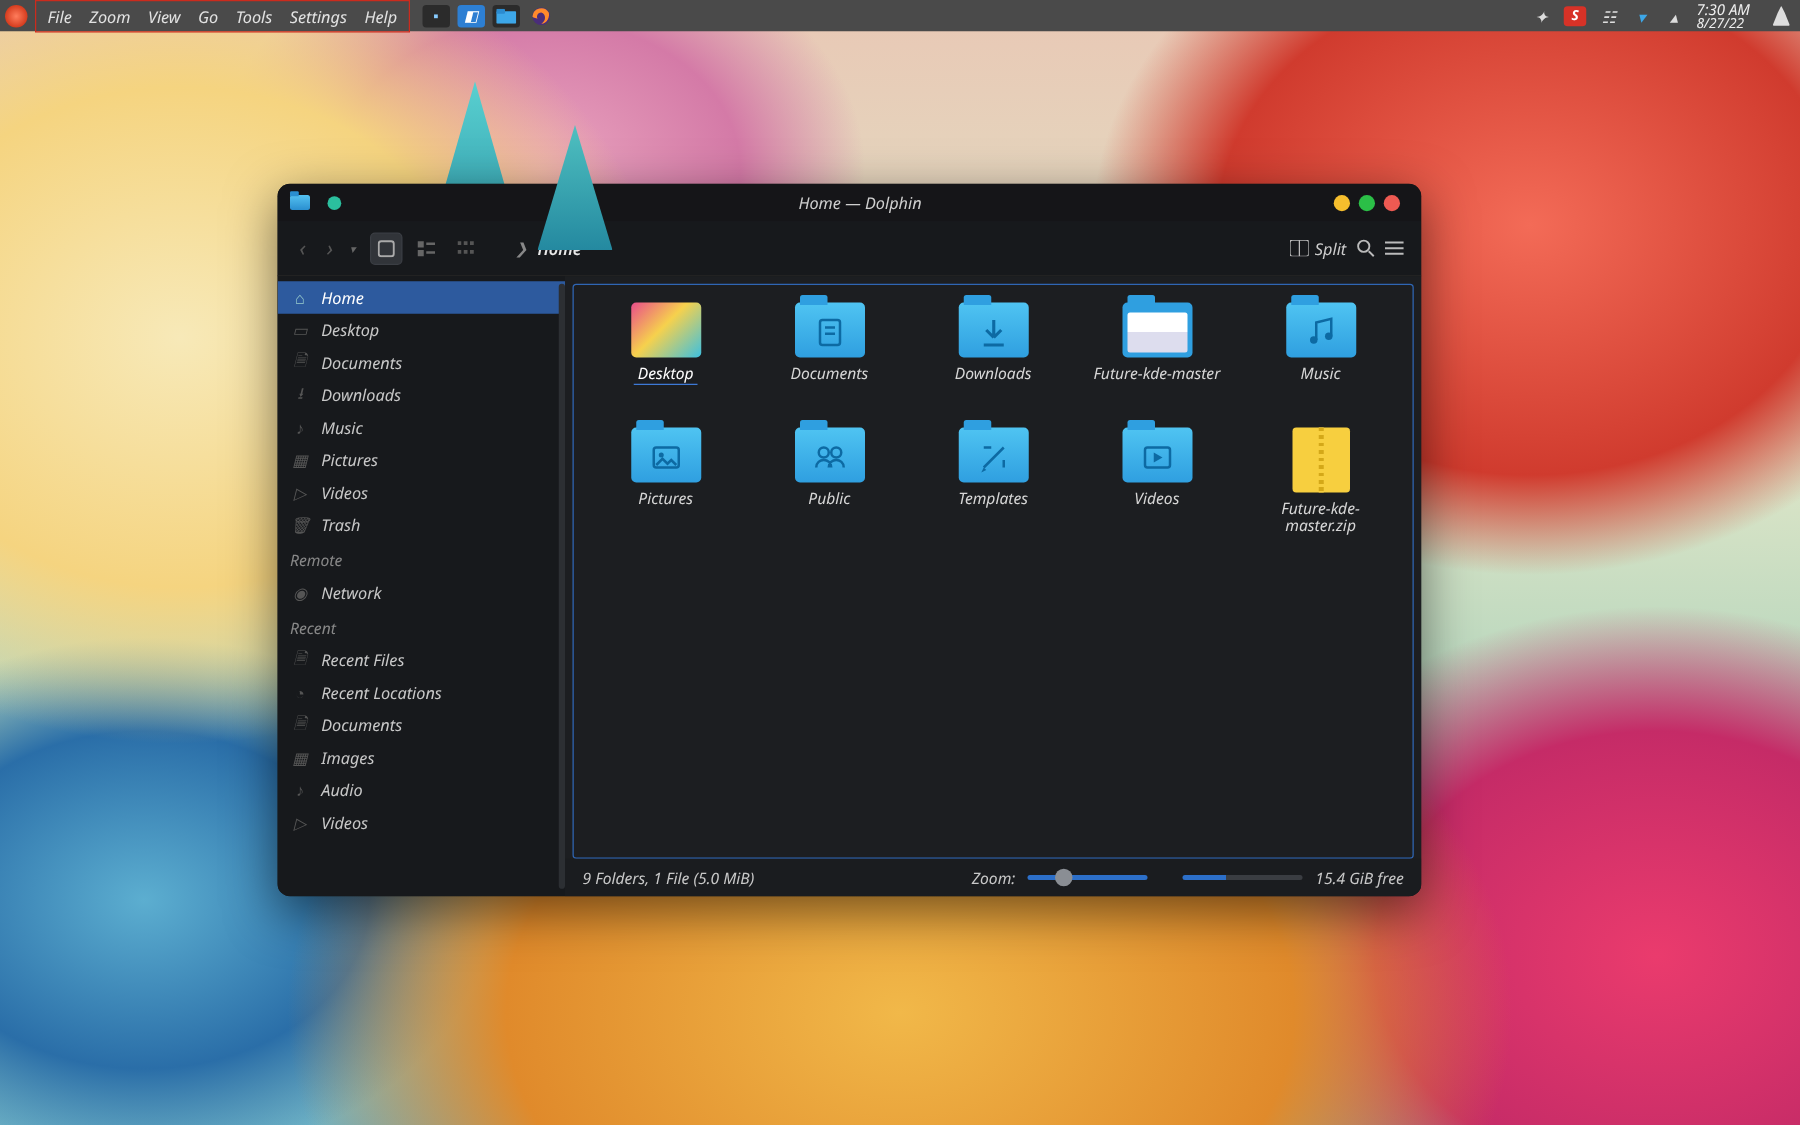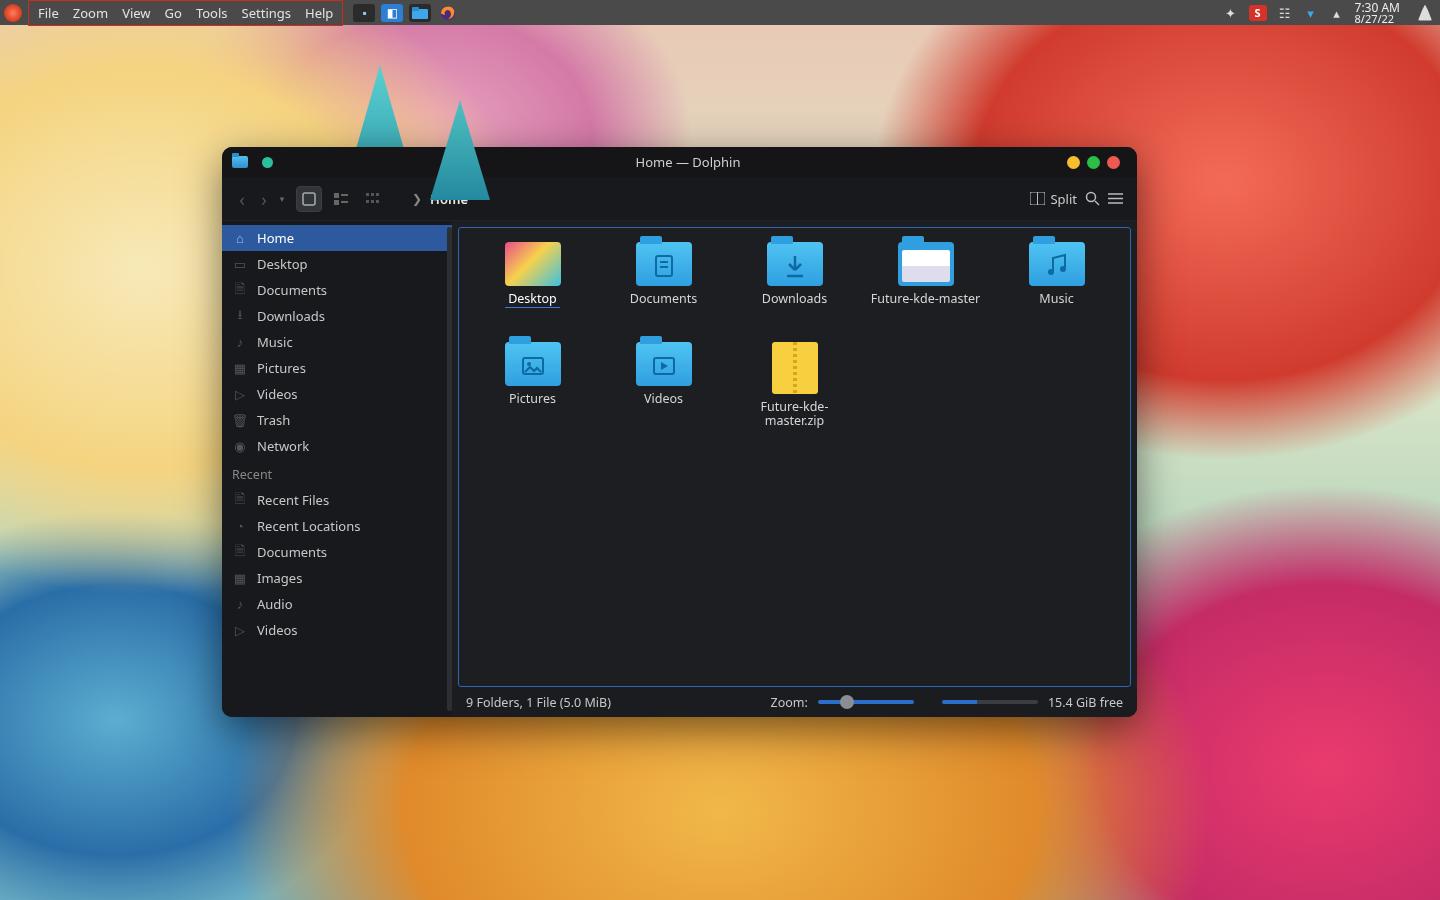--- a/index.html
+++ b/index.html
@@ -10,20 +10,21 @@
     position: relative;
     width: 1440px; height: 900px;
     background:
       radial-gradient(600px 500px at 10% 30%, #f7e9b8 0%, #f5d480 40%, transparent 65%),
       radial-gradient(500px 400px at 85% 20%, #f36b57 0%, #d03b2e 50%, transparent 70%),
       radial-gradient(700px 500px at 50% 90%, #f1b849 0%, #e08a2b 45%, transparent 70%),
       radial-gradient(400px 300px at 30% 15%, #eaa5bf 0%, #d47aa7 40%, transparent 65%),
       radial-gradient(500px 400px at 92% 85%, #ea3b6d 0%, #c52b67 45%, transparent 70%),
       radial-gradient(400px 300px at 8% 80%, #5caed0 0%, #2a6ea8 45%, transparent 70%),
       linear-gradient(180deg, #e9c8b5 0%, #dfe6c8 40%, #a7d0b9 70%, #6fb3c6 100%);
+    font-style: italic;
   }
   .desktop::before, .desktop::after {
     content:""; position:absolute; border-radius:50%;
   }
   .desktop::before { left:340px; top:65px; width:80px; height:140px;
     background:linear-gradient(180deg,#59d0d0,#2d97a9); clip-path:polygon(50% 0,100% 100%,0 100%); border-radius:0;}
   .desktop::after  { left:430px; top:100px; width:60px; height:100px;
     background:linear-gradient(180deg,#4fc0c0,#2489a0); clip-path:polygon(50% 0,100% 100%,0 100%); border-radius:0;}
 
   
@@ -253,20 +254,21 @@
             <span>Pictures</span>
           </div>
           <div class="sb-item">
             <span class="sb-ic">▷</span>
             <span>Videos</span>
           </div>
           <div class="sb-item">
             <span class="sb-ic">🗑</span>
             <span>Trash</span>
           </div>
+          <div class="sb-head">Remote</div>
           <div class="sb-item">
             <span class="sb-ic">◉</span>
             <span>Network</span>
           </div>
           <div class="sb-head">Recent</div>
           <div class="sb-item">
             <span class="sb-ic">🗎</span>
             <span>Recent Files</span>
           </div>
           <div class="sb-item">
@@ -331,20 +333,39 @@
             </div>
             <div class="item">
               <div class="fold folder">
                 <svg width="56" height="44">
                   <rect x="18" y="16" width="20" height="16" rx="2" fill="none" stroke="#0d6aa3" stroke-width="2"></rect>
                   <circle cx="24" cy="22" r="2" fill="#0d6aa3"></circle>
                   <path d="M20 30l5-5 4 4 3-3 4 4" stroke="#0d6aa3" stroke-width="2" fill="none"></path>
                 </svg>
               </div>
               <div class="lbl">Pictures</div>
+            </div>
+            <div class="item">
+              <div class="fold folder">
+                <svg width="56" height="44">
+                  <circle cx="23" cy="20" r="4" fill="none" stroke="#0d6aa3" stroke-width="2"></circle>
+                  <circle cx="33" cy="20" r="4" fill="none" stroke="#0d6aa3" stroke-width="2"></circle>
+                  <path d="M17 32c0-4 3-6 6-6s6 2 6 6m-2 0c0-4 3-6 6-6s6 2 6 6" stroke="#0d6aa3" stroke-width="2" fill="none"></path>
+                </svg>
+              </div>
+              <div class="lbl">Public</div>
+            </div>
+            <div class="item">
+              <div class="fold folder">
+                <svg width="56" height="44">
+                  <path d="M20 32L36 16m-16 0h6m10 10v6" stroke="#0d6aa3" stroke-width="2" fill="none"></path>
+                  <path d="M20 32l-2 4 4-2z" fill="#0d6aa3"></path>
+                </svg>
+              </div>
+              <div class="lbl">Templates</div>
             </div>
             <div class="item">
               <div class="fold folder">
                 <svg width="56" height="44">
                   <rect x="18" y="16" width="20" height="16" rx="2" fill="none" stroke="#0d6aa3" stroke-width="2"></rect>
                   <path d="M25 20v8l7-4z" fill="#0d6aa3"></path>
                 </svg>
               </div>
               <div class="lbl">Videos</div>
             </div>

